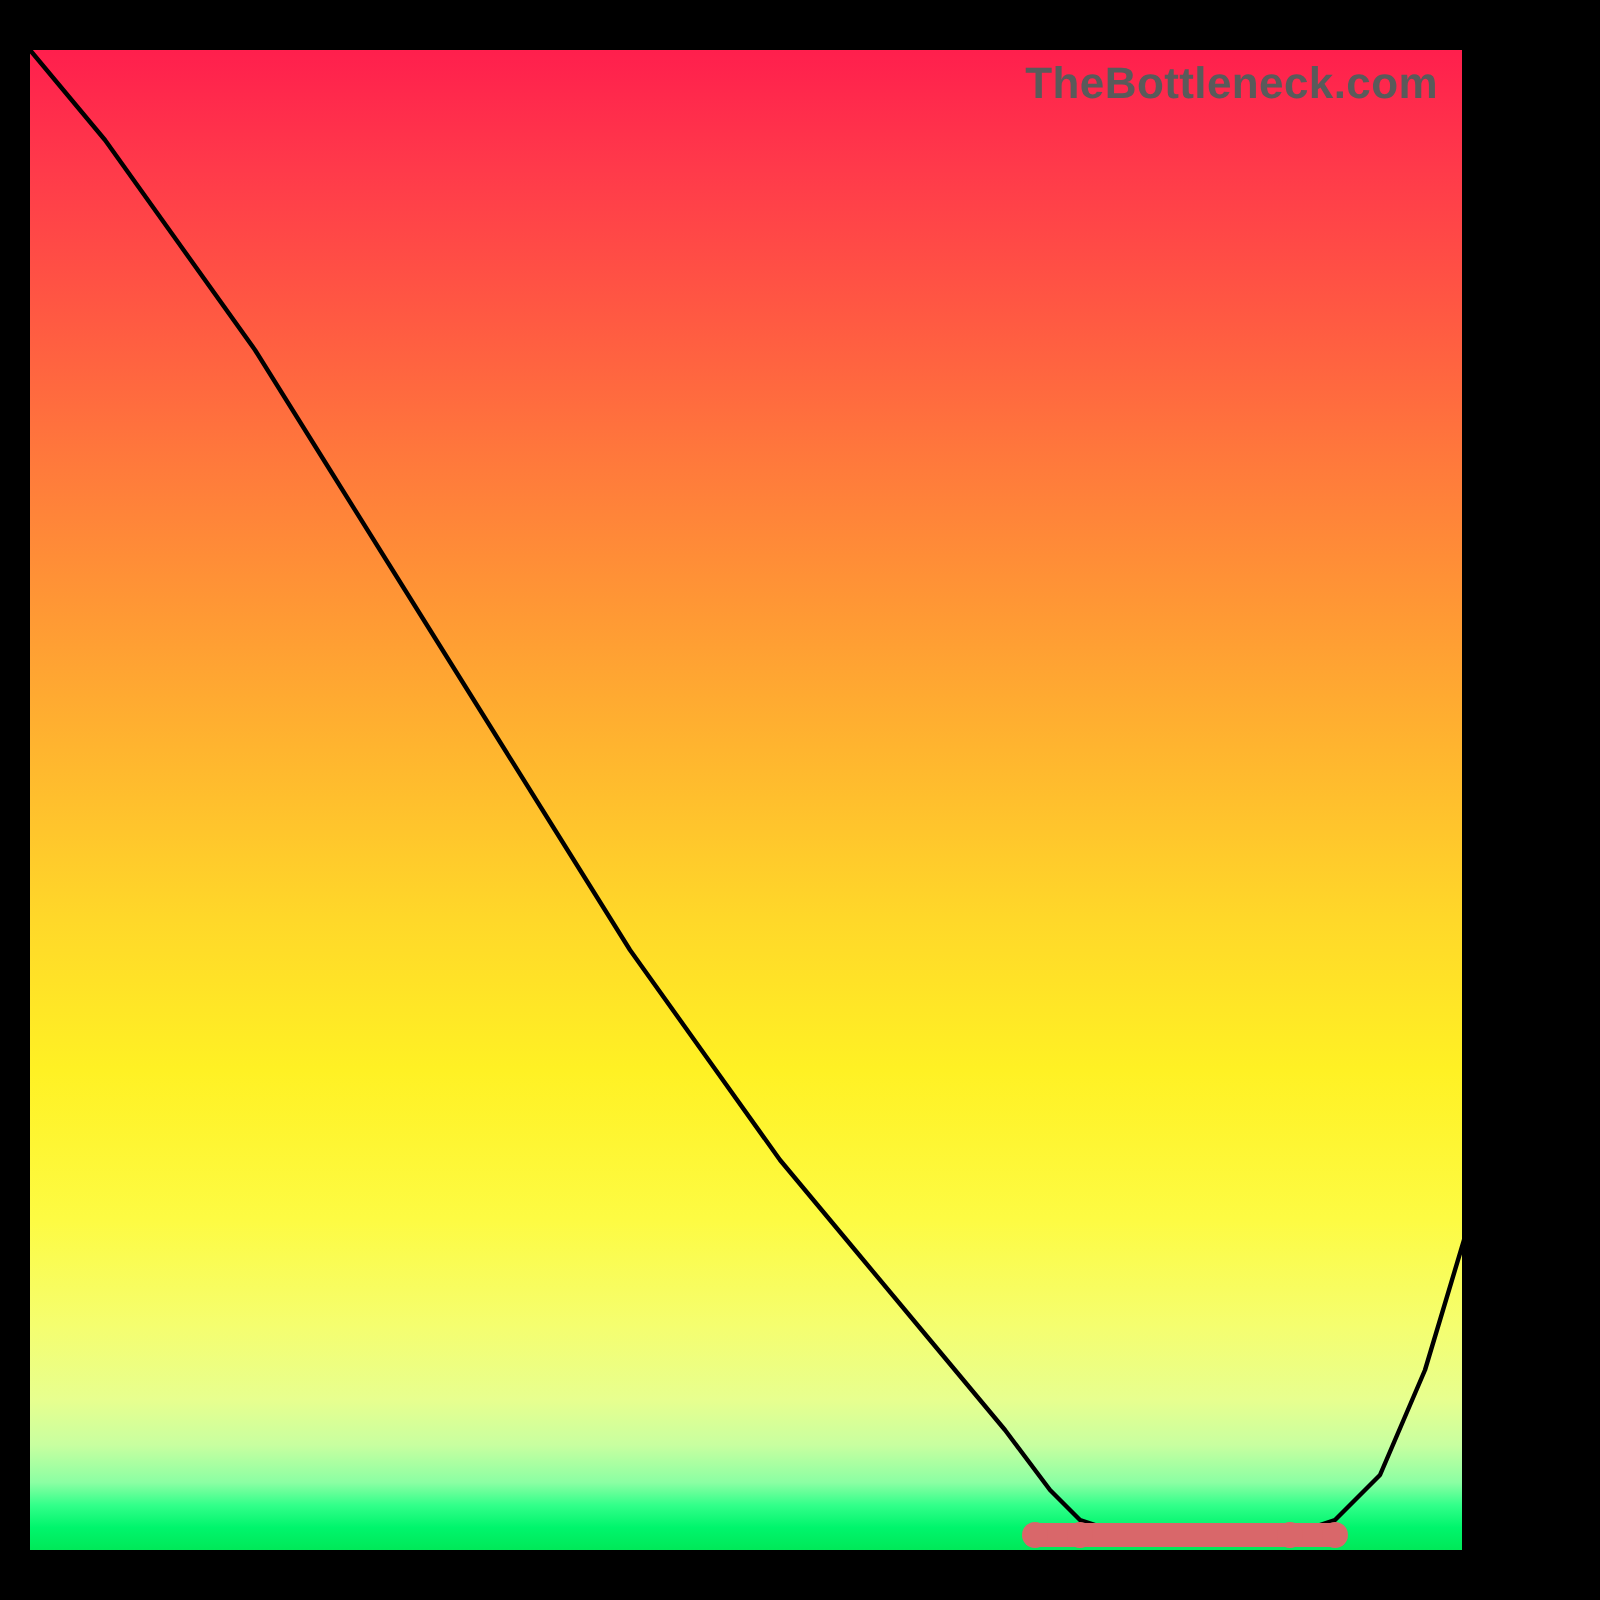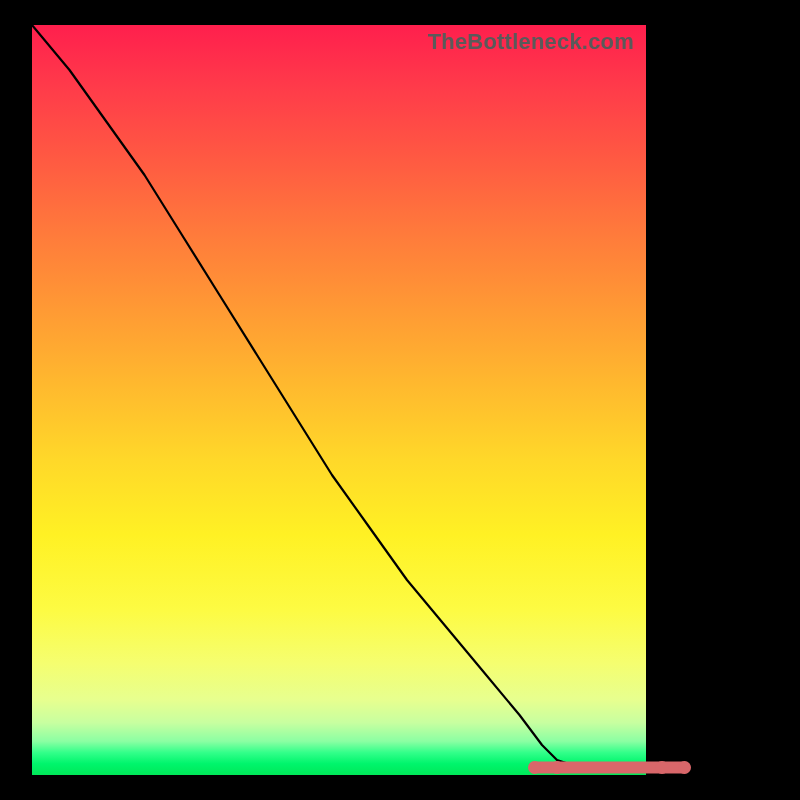--- a/index.html
+++ b/index.html
@@ -6,23 +6,23 @@
     margin: 0;
     padding: 0;
     width: 800px;
     height: 800px;
     background: #000;
     overflow: hidden;
     font-family: Arial, Helvetica, sans-serif;
   }
   .frame {
     position: absolute;
-    left: 32px;
+    left: 15px;
     top: 25px;
-    width: 614px;
+    width: 716px;
     height: 750px;
     background: linear-gradient(to bottom,
       #ff1f4d 0%,
       #ff3a4a 8%,
       #ff5a42 18%,
       #ff7b3b 28%,
       #ff9a34 38%,
       #ffb92e 48%,
       #ffd829 58%,
       #fff124 68%,

